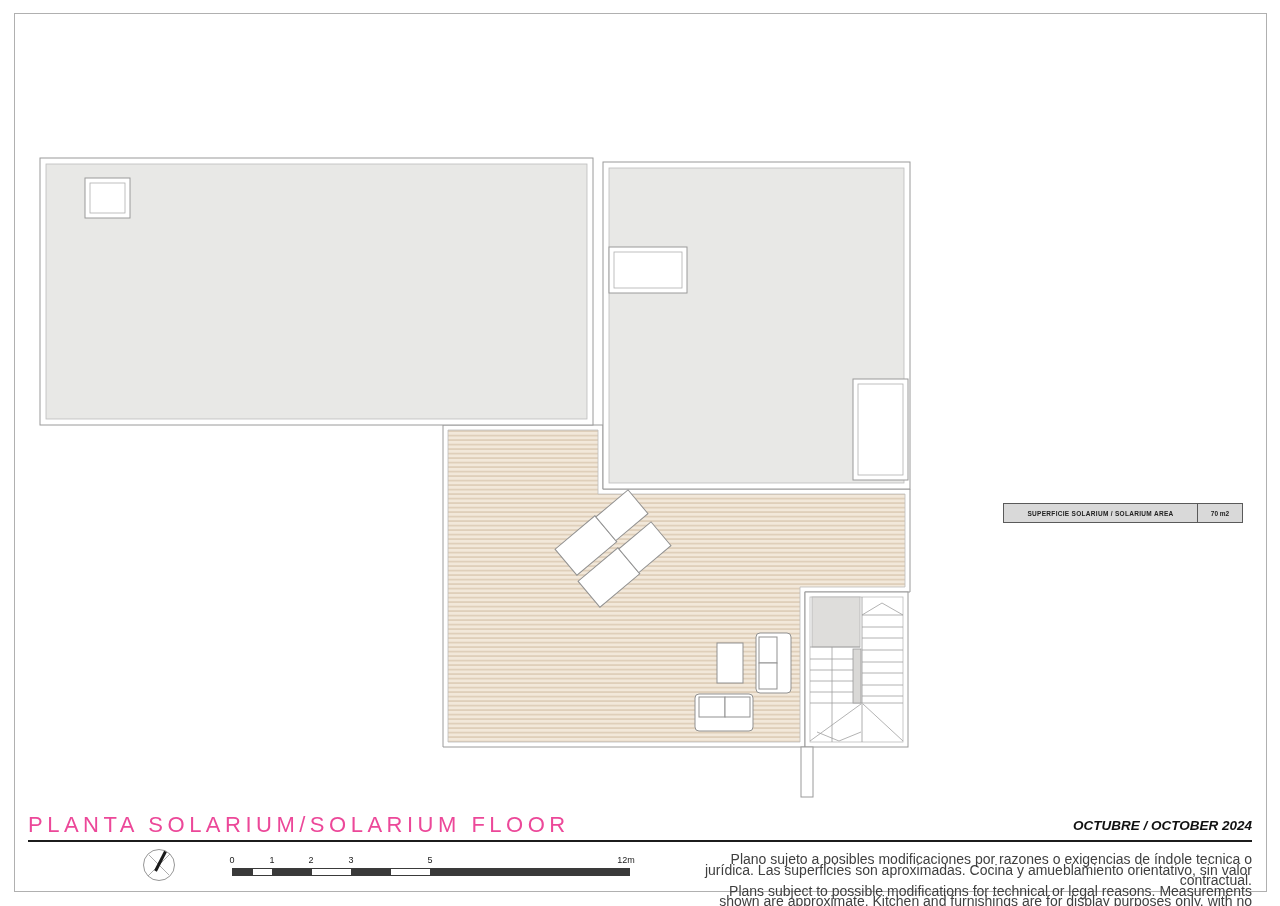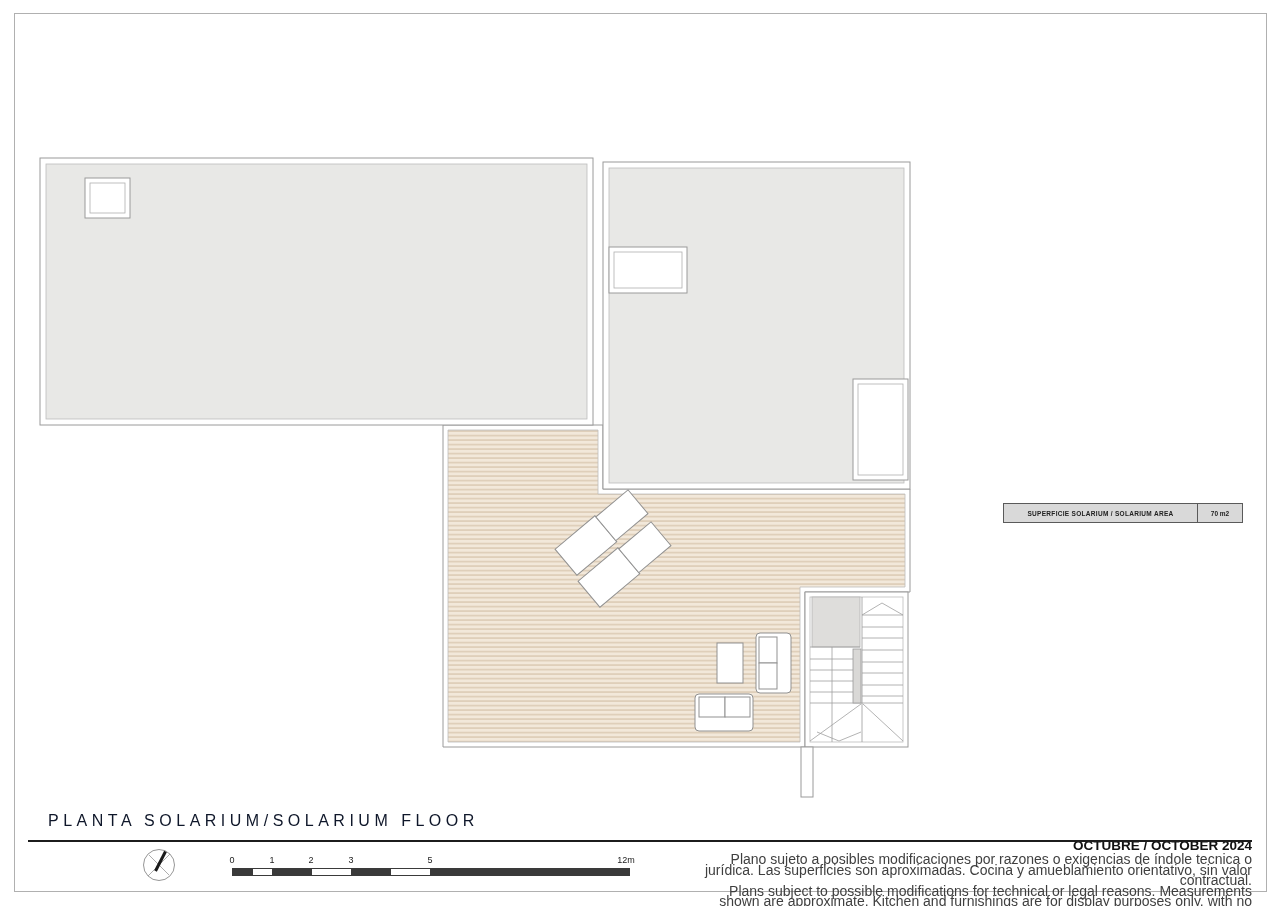--- a/index.html
+++ b/index.html
@@ -10,24 +10,24 @@
   .plan-svg{position:absolute;left:0;top:0;}
   
   .area-label{position:absolute;left:1003px;top:503px;width:240px;height:20px;
         background:#d9d9d9;border:1px solid #5a5a5a;display:flex;align-items:stretch;
         box-sizing:border-box;}
   .area-label .name{flex:1;display:flex;align-items:center;justify-content:center;
         font-size:6.5px;font-weight:bold;color:#222;letter-spacing:.3px;}
   .area-label .value{width:44px;border-left:1px solid #5a5a5a;display:flex;
         align-items:center;justify-content:center;font-size:6.5px;font-weight:bold;color:#222;}
   
-  .plan-title{position:absolute;left:28px;top:812px;font-size:16px;letter-spacing:4.5px;
-        color:#0f172a;font-weight:300;white-space:nowrap;margin-left:20px;}
-  .plan-date{position:absolute;right:28px;top:838px;font-size:13.5px;font-weight:bold;
-        color:#111;white-space:nowrap;}
+  .plan-title{position:absolute;left:28px;top:812px;font-size:22px;letter-spacing:4.5px;
+        color:#ec4899;font-weight:300;white-space:nowrap;}
+  .plan-date{position:absolute;right:28px;top:818px;font-size:13.5px;font-weight:bold;
+        color:#111;white-space:nowrap;font-style:italic;}
   .title-rule{position:absolute;left:28px;top:840px;width:1224px;height:2px;background:#1c1c1c;}
   .compass{position:absolute;left:142px;top:848px;}
   .scale-label{position:absolute;top:855px;transform:translateX(-50%);font-size:9px;color:#222;}
   .scale-bar{position:absolute;left:232px;top:868px;width:396px;height:6px;
         border:1px solid #3a3a3a;background:#fff;box-sizing:content-box;}
   .scale-bar .seg{position:absolute;top:0;height:6px;background:#3a3a3a;}
   .disclaimer{position:absolute;left:700px;top:854px;width:552px;text-align:right;
         font-size:14px;line-height:10.5px;color:#3f3f3f;}
 </style>
 </head>

